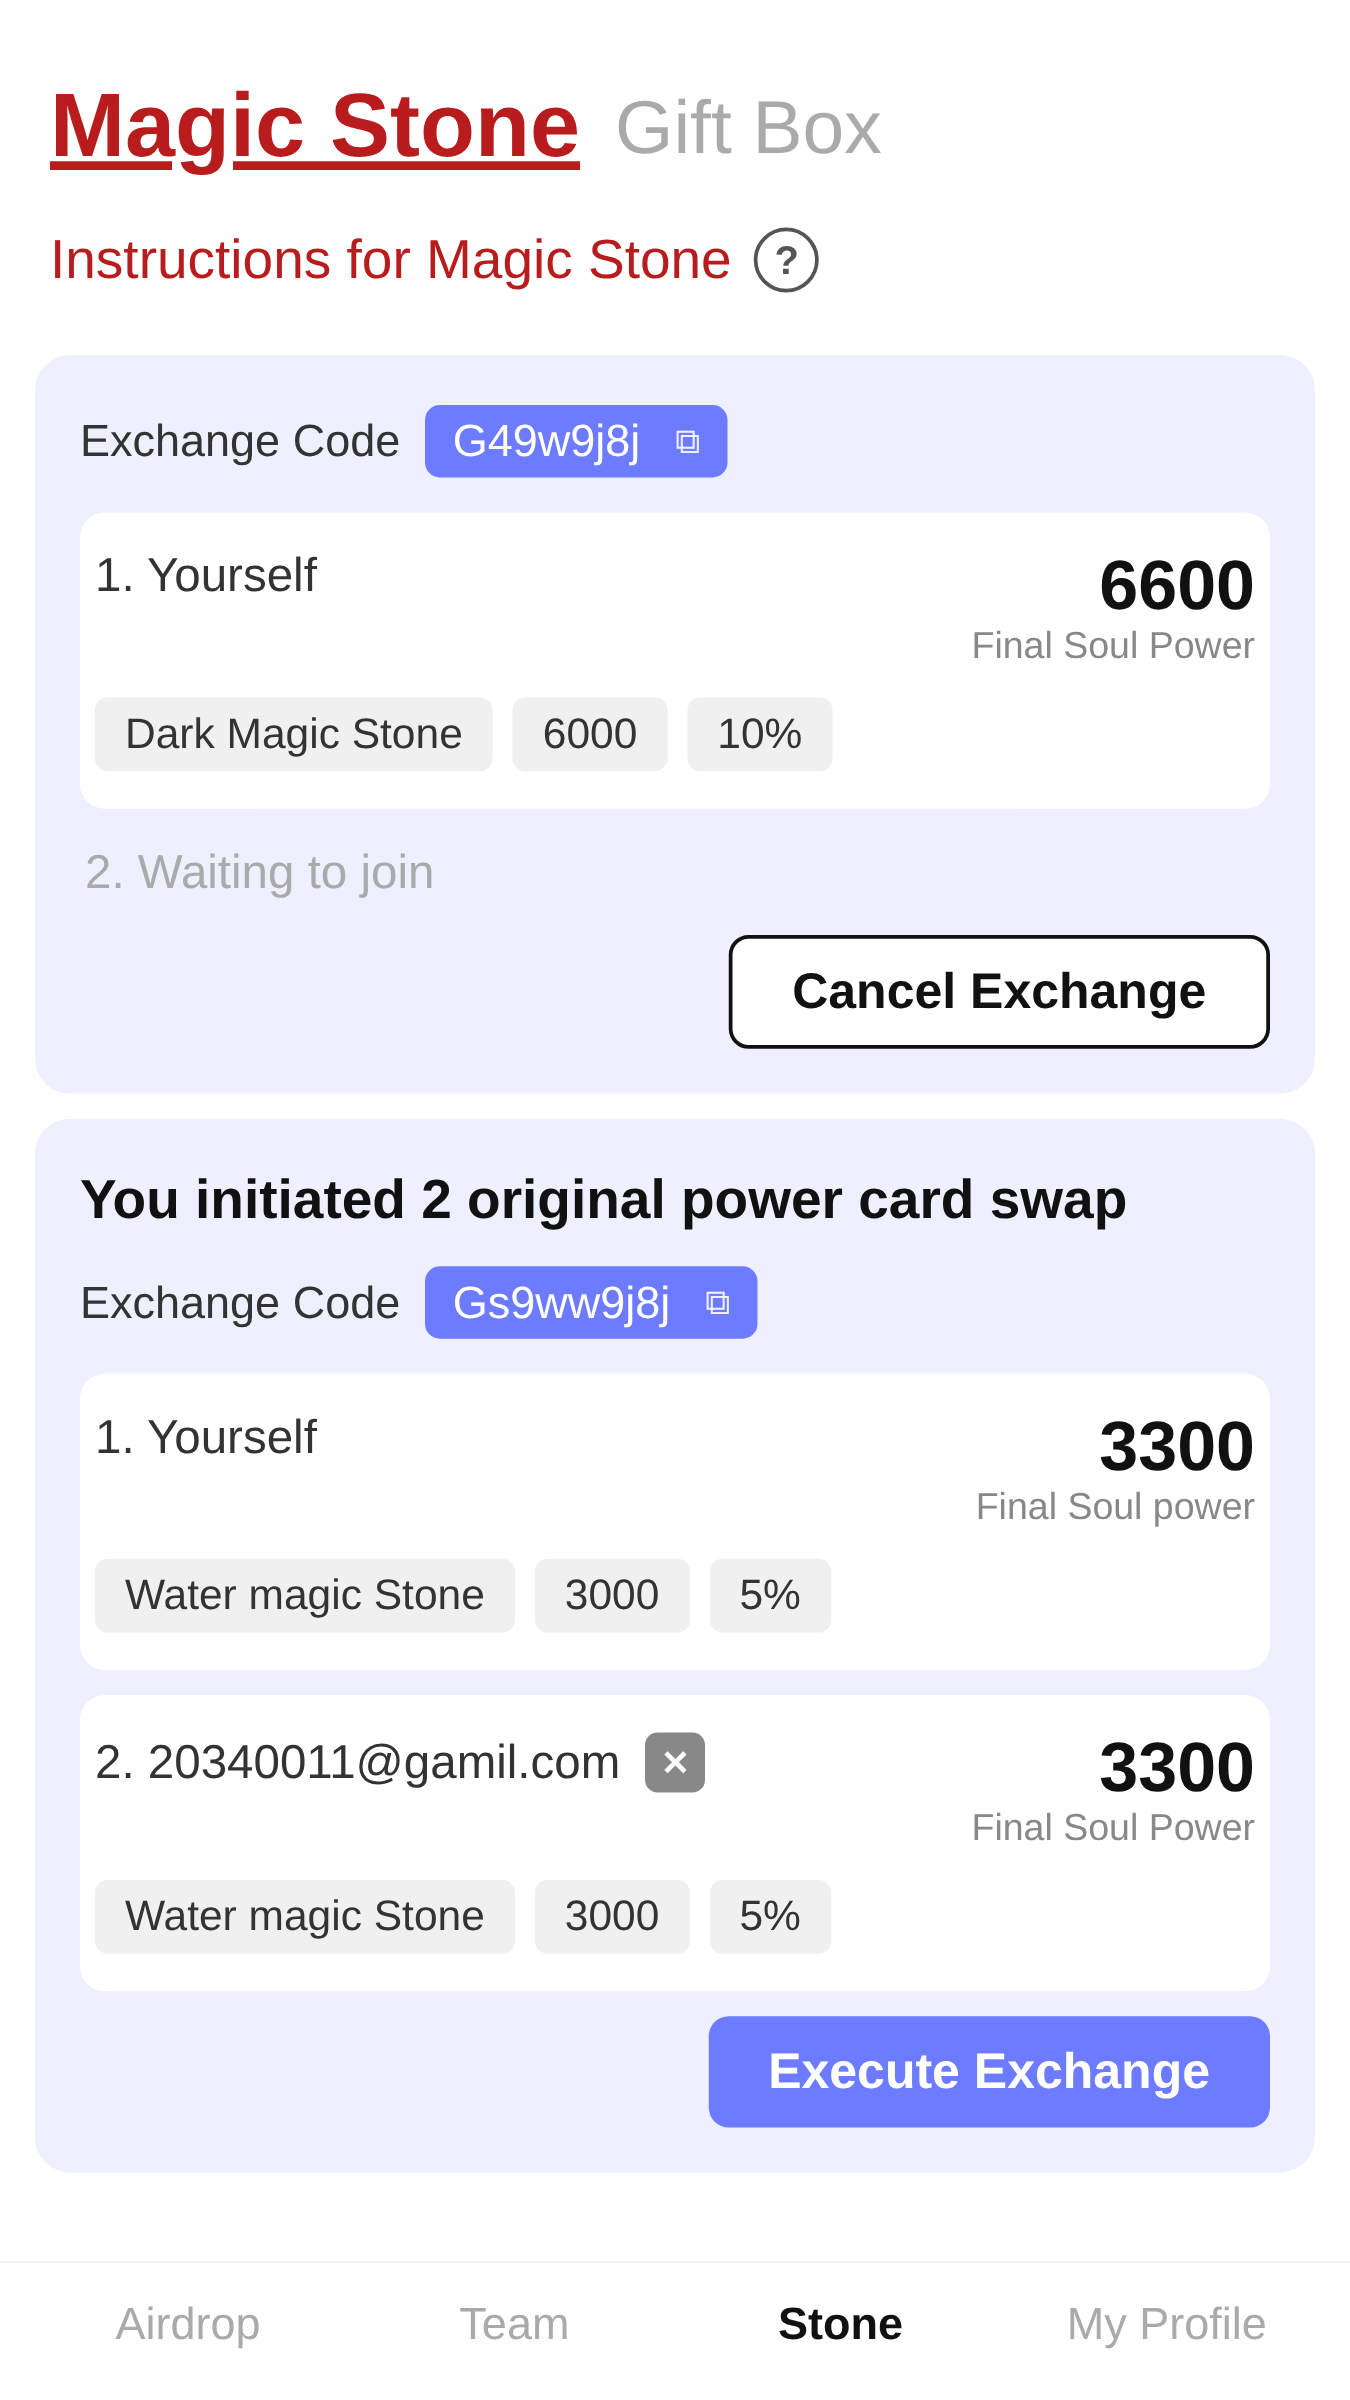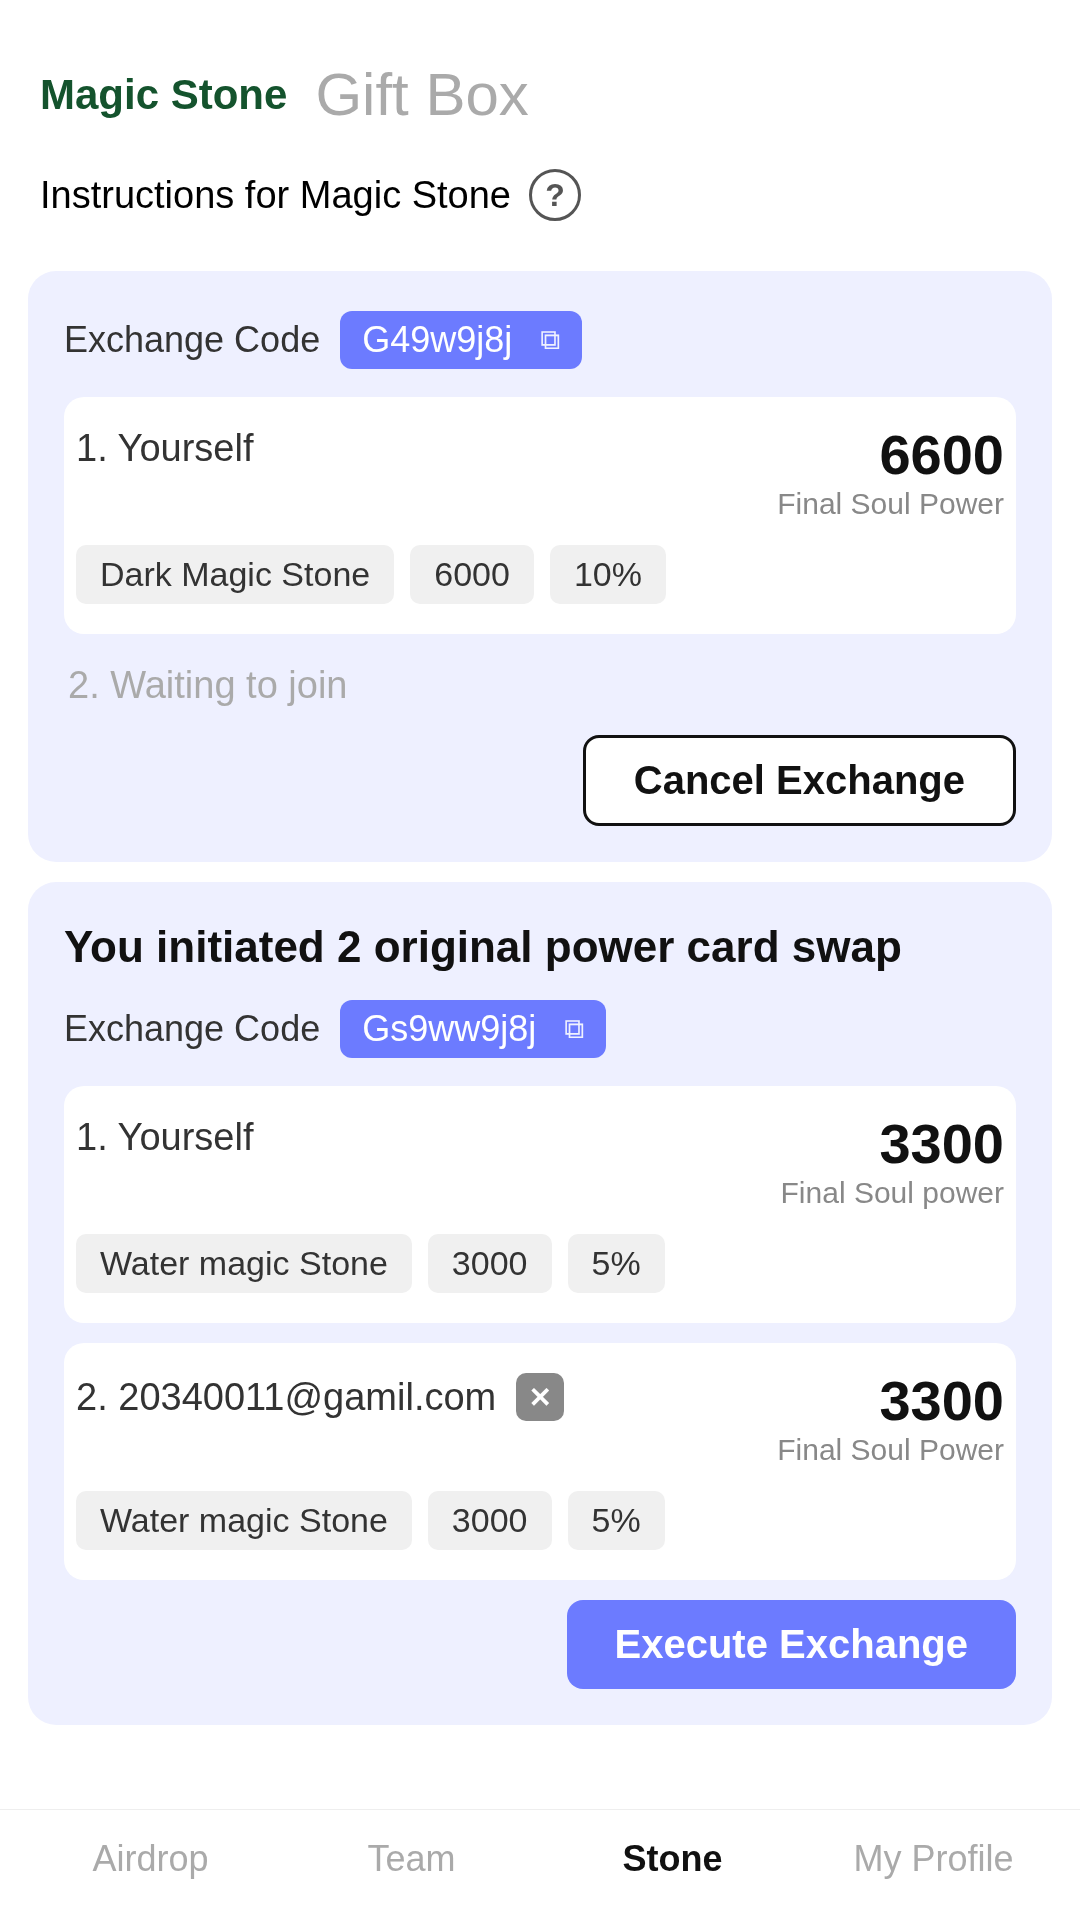--- a/index.html
+++ b/index.html
@@ -15,41 +15,42 @@
     }
 
     .header {
       display: flex;
       align-items: center;
       gap: 28px;
       padding: 60px 40px 20px 40px;
     }
 
     .header-title {
-      font-size: 42px;
-      font-weight: 700;
-      color: #14532d;
+      font-size: 72px;
+      font-weight: 700;
+      color: #b91c1c;
+      text-decoration: underline;
     }
 
     .header-subtitle {
       font-size: 60px;
       font-weight: 400;
       color: #aaa;
     }
 
     .instructions-row {
       display: flex;
       align-items: center;
       gap: 18px;
       padding: 20px 40px 30px 40px;
     }
 
     .instructions-text {
-      font-size: 38px;
-      color: #000000;
+      font-size: 44px;
+      color: #b91c1c;
     }
 
     .question-icon {
       width: 52px;
       height: 52px;
       border-radius: 50%;
       border: 3px solid #555;
       display: flex;
       align-items: center;
       justify-content: center;

